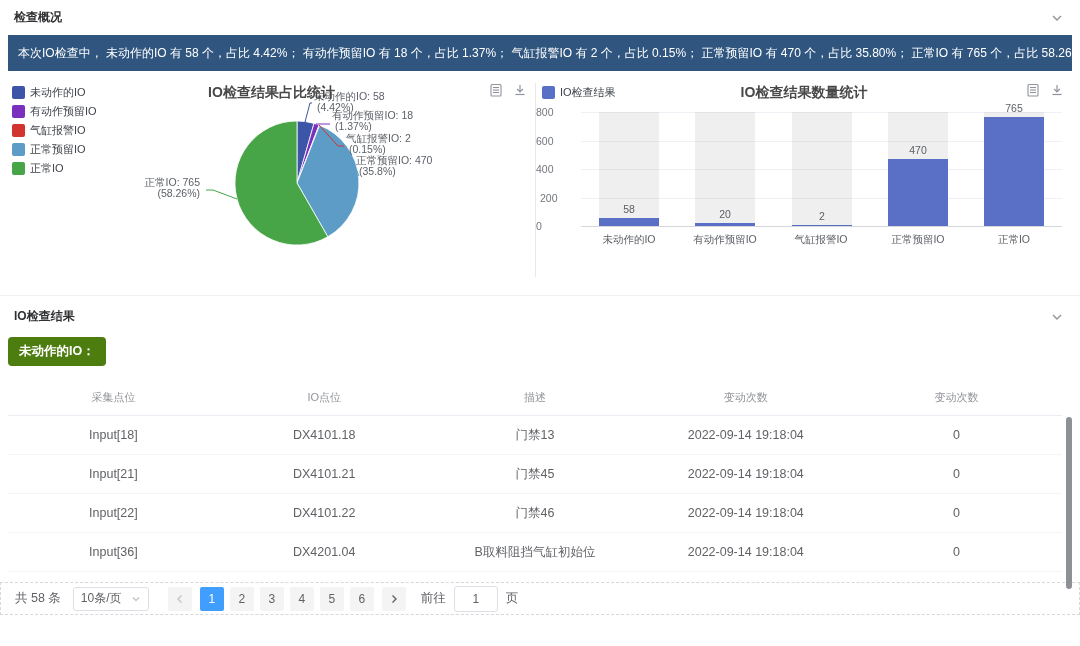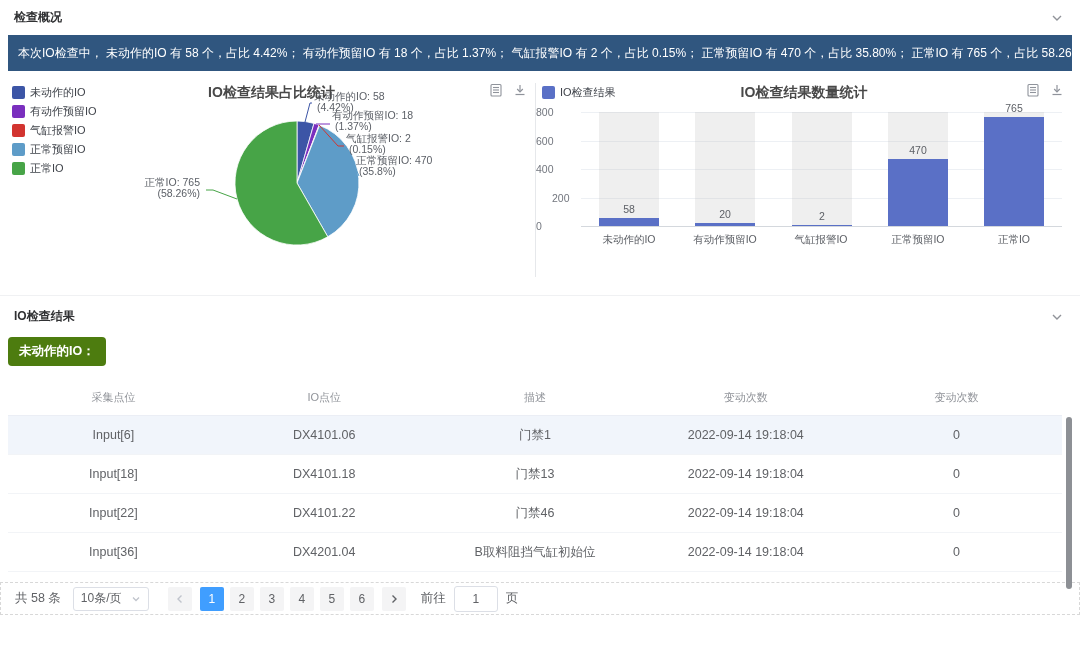--- a/index.html
+++ b/index.html
@@ -149,21 +149,21 @@
       </div>
       <div class="bar-legend" id="bar-legend">
           <div class="legend-item">
             <span class="legend-swatch" style="background: rgb(90, 112, 198);"></span>
             <span class="legend-label">IO检查结果</span>
           </div>
         </div>
       <div class="bar-plot" id="bar-plot">
           <div class="bp-tick" style="left: 0px; width: 37px; top: 141px;">0</div>
           <div class="bp-grid" style="left: 45px; width: 481px; top: 119px;"></div>
-          <div class="bp-tick" style="left: 16px; width: 37px; top: 113px;">200</div>
+          <div class="bp-tick" style="left: 4px; width: 37px; top: 113px;">200</div>
           <div class="bp-grid" style="left: 45px; width: 481px; top: 90px;"></div>
           <div class="bp-tick" style="left: 0px; width: 37px; top: 84px;">400</div>
           <div class="bp-grid" style="left: 45px; width: 481px; top: 62px;"></div>
           <div class="bp-tick" style="left: 0px; width: 37px; top: 56px;">600</div>
           <div class="bp-grid" style="left: 45px; width: 481px; top: 33px;"></div>
           <div class="bp-tick" style="left: 0px; width: 37px; top: 27px;">800</div>
           <div class="bp-band" style="left: 63px; top: 33px; width: 60px; height: 114px; background: rgba(180, 180, 180, 0.22);"></div>
           <div class="bp-bar" style="left: 63px; top: 139px; width: 60px; height: 8px; background: rgb(90, 112, 198);"></div>
           <div class="bp-val" style="left: 48px; top: 124px; width: 90px;">58</div>
           <div class="bp-cat" style="left: 45px; top: 154px; width: 96px;">未动作的IO</div>
@@ -207,31 +207,31 @@
         <thead id="table-head">
             <tr>
               <th>采集点位</th>
               <th>IO点位</th>
               <th>描述</th>
               <th>变动次数</th>
               <th>变动次数</th>
             </tr>
           </thead>
         <tbody id="table-body">
-            <tr class="row-first">
-              <td>Input[6]</td>
-              <td>DX4101.06</td>
-              <td>门禁1</td>
-              <td>2022-09-14 19:18:04</td>
-              <td>0</td>
-            </tr>
             <tr>
               <td>Input[18]</td>
               <td>DX4101.18</td>
               <td>门禁13</td>
+              <td>2022-09-14 19:18:04</td>
+              <td>0</td>
+            </tr>
+            <tr>
+              <td>Input[21]</td>
+              <td>DX4101.21</td>
+              <td>门禁45</td>
               <td>2022-09-14 19:18:04</td>
               <td>0</td>
             </tr>
             <tr>
               <td>Input[22]</td>
               <td>DX4101.22</td>
               <td>门禁46</td>
               <td>2022-09-14 19:18:04</td>
               <td>0</td>
             </tr>

